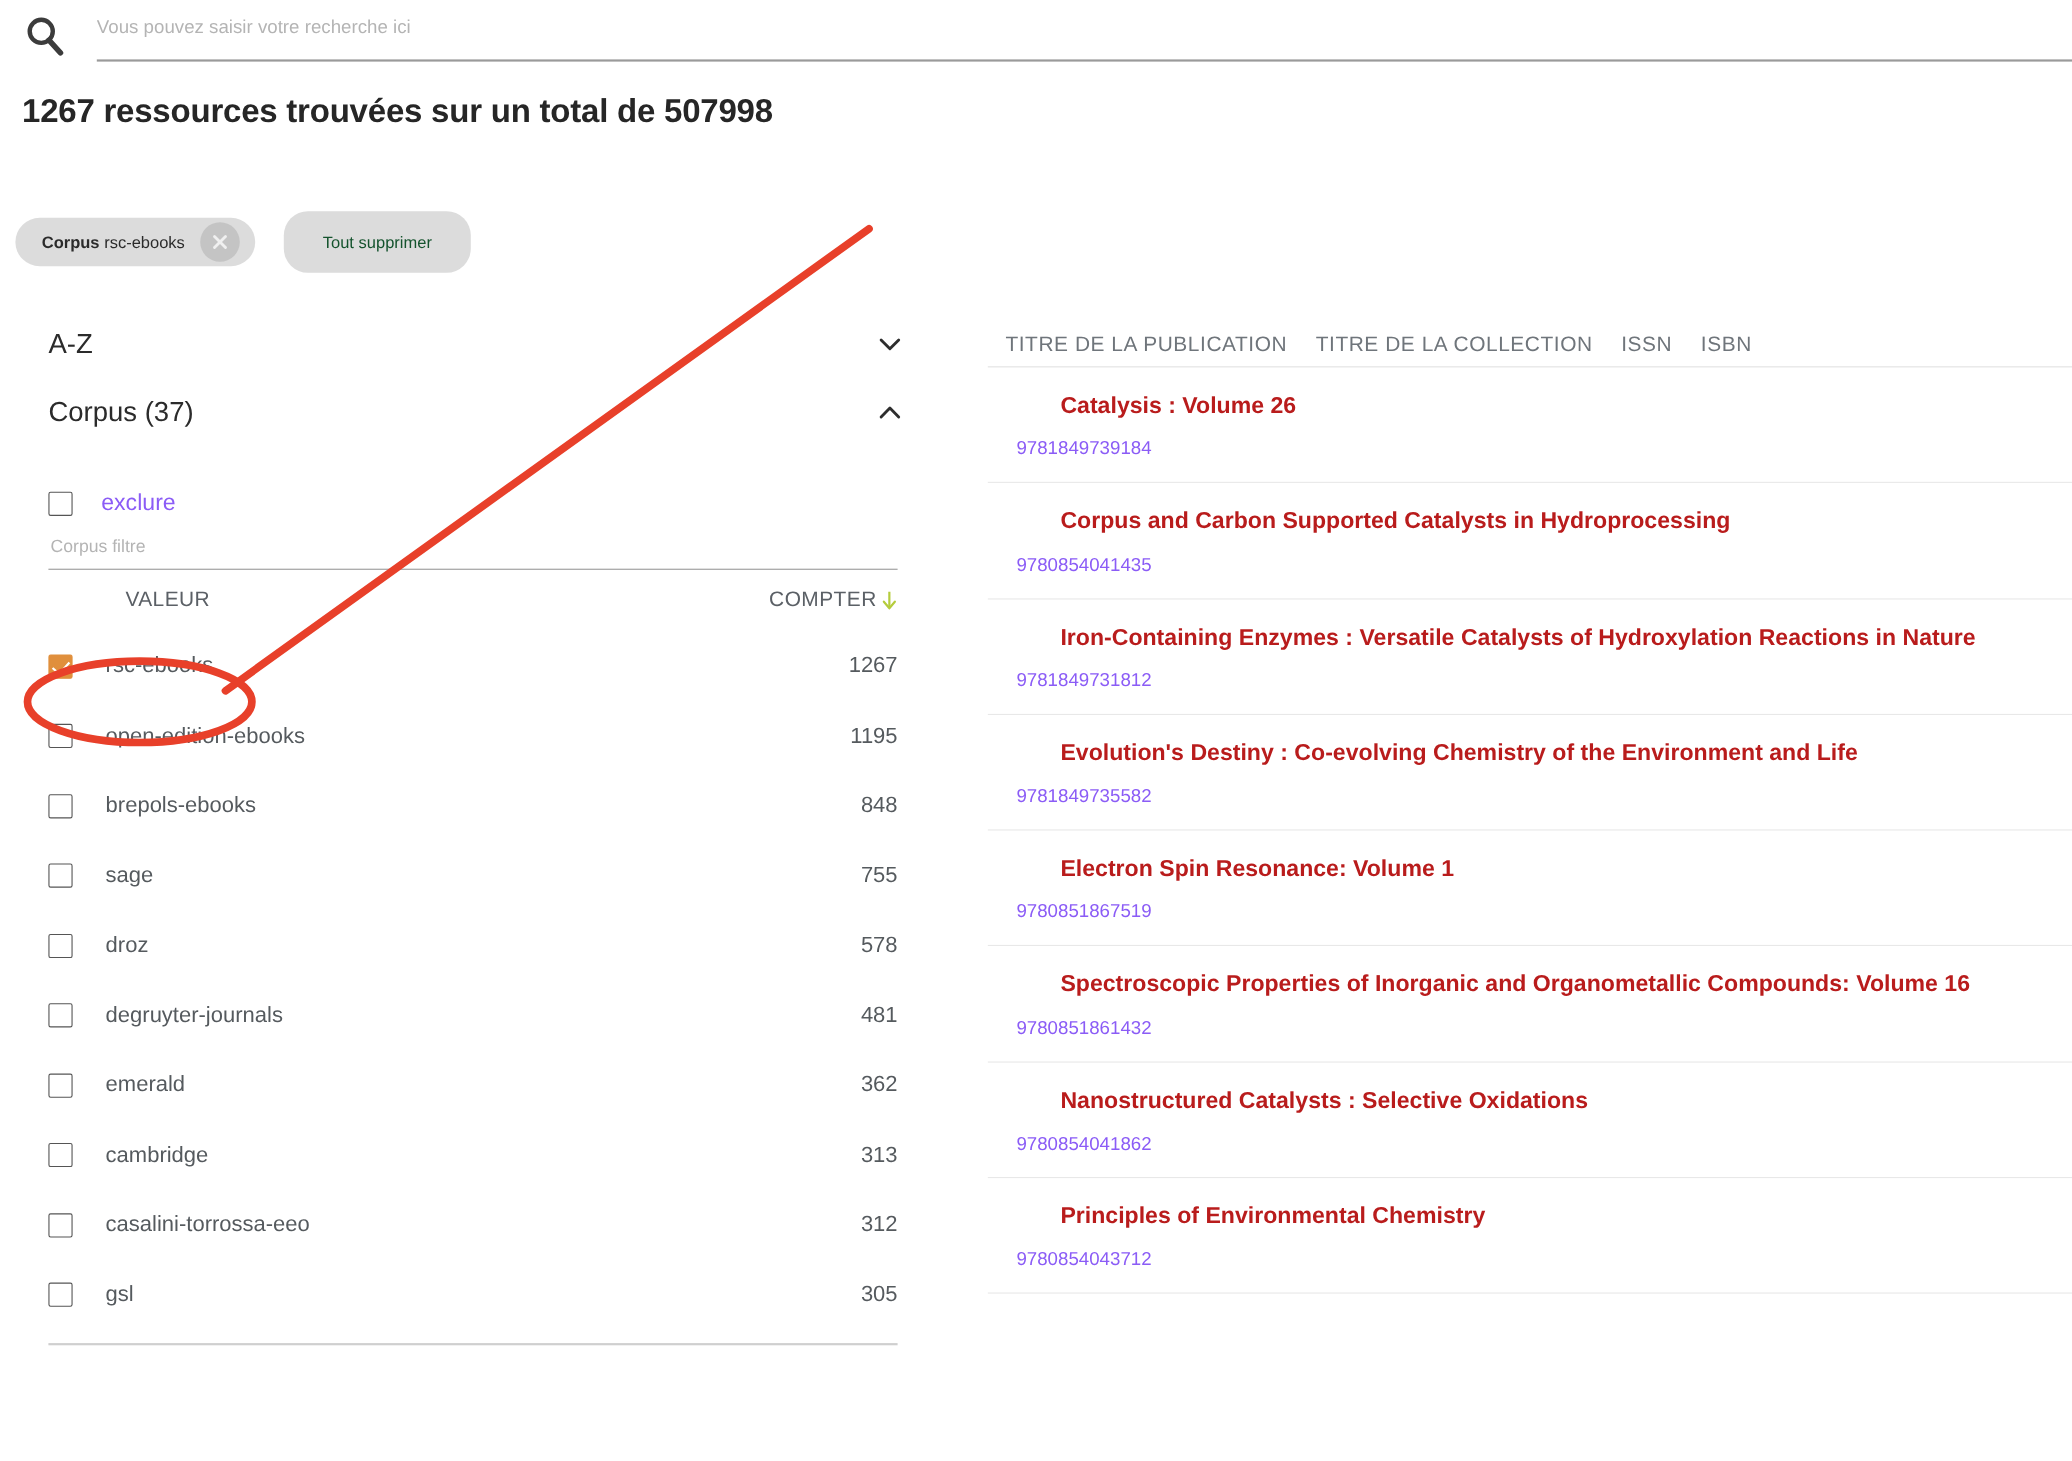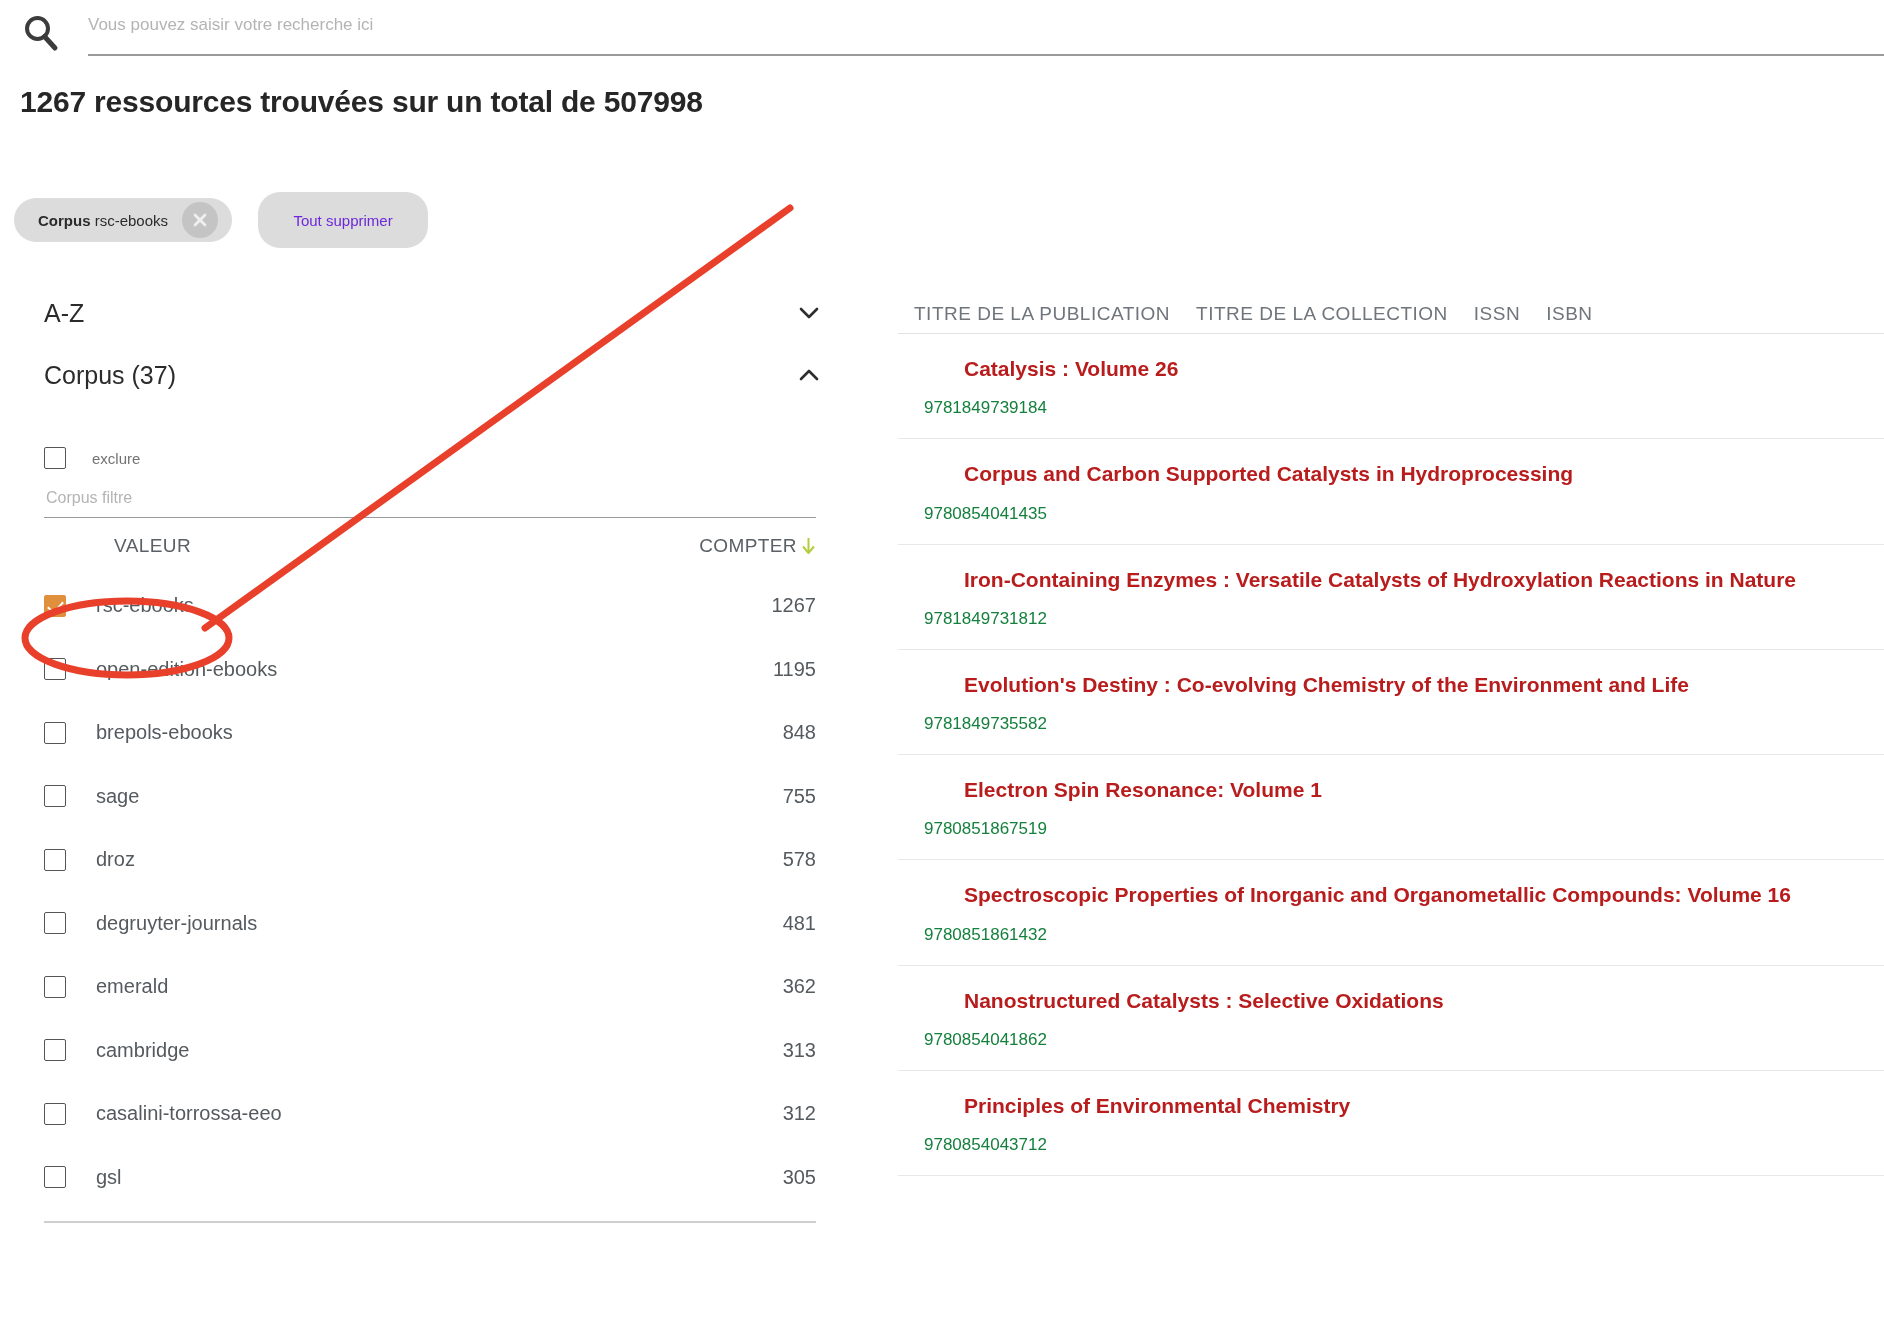--- a/index.html
+++ b/index.html
@@ -100,21 +100,21 @@
     background: #dcdcdc;
     border-radius: 22px;
     height: 56px;
     min-width: 170px;
     padding: 0 26px;
     cursor: pointer;
     border: 0;
   }
   .chip-plain span {
     font-size: 15px;
-    color: #6d28d9;
+    color: #14532d;
     white-space: nowrap;
   }
 
   
   .facets {
     position: absolute;
     left: 0; top: 282px;
     width: 836px;
   }
   .facet-head {
@@ -157,22 +157,22 @@
   .cb.checked:after {
     content: "";
     position: absolute;
     left: 6px; top: 2px;
     width: 7px; height: 13px;
     border: solid #fff;
     border-width: 0 2.4px 2.4px 0;
     transform: rotate(42deg);
   }
   .exclure-label {
-    font-size: 15px;
-    color: #737373;
+    font-size: 21px;
+    color: #8b5cf6;
   }
 
   .filter-input-wrap {
     margin-top: 4px;
     width: 772px;
     border-bottom: 1.6px solid #9a9a9a;
     padding-bottom: 9px;
   }
   .filter-input {
     border: 0; outline: none; background: transparent;
@@ -281,21 +281,21 @@
   .result-title {
     font-size: 21px;
     font-weight: bold;
     color: #b91c1c;
     line-height: 1.25;
     margin-left: 40px;
   }
   .result-id {
     margin-top: 16px;
     font-size: 17px;
-    color: #15803d;
+    color: #8b5cf6;
   }
 
   
   .annotation {
     position: absolute;
     left: 0; top: 0;
     width: 1884px; height: 1328px;
     pointer-events: none;
   }
 </style>

